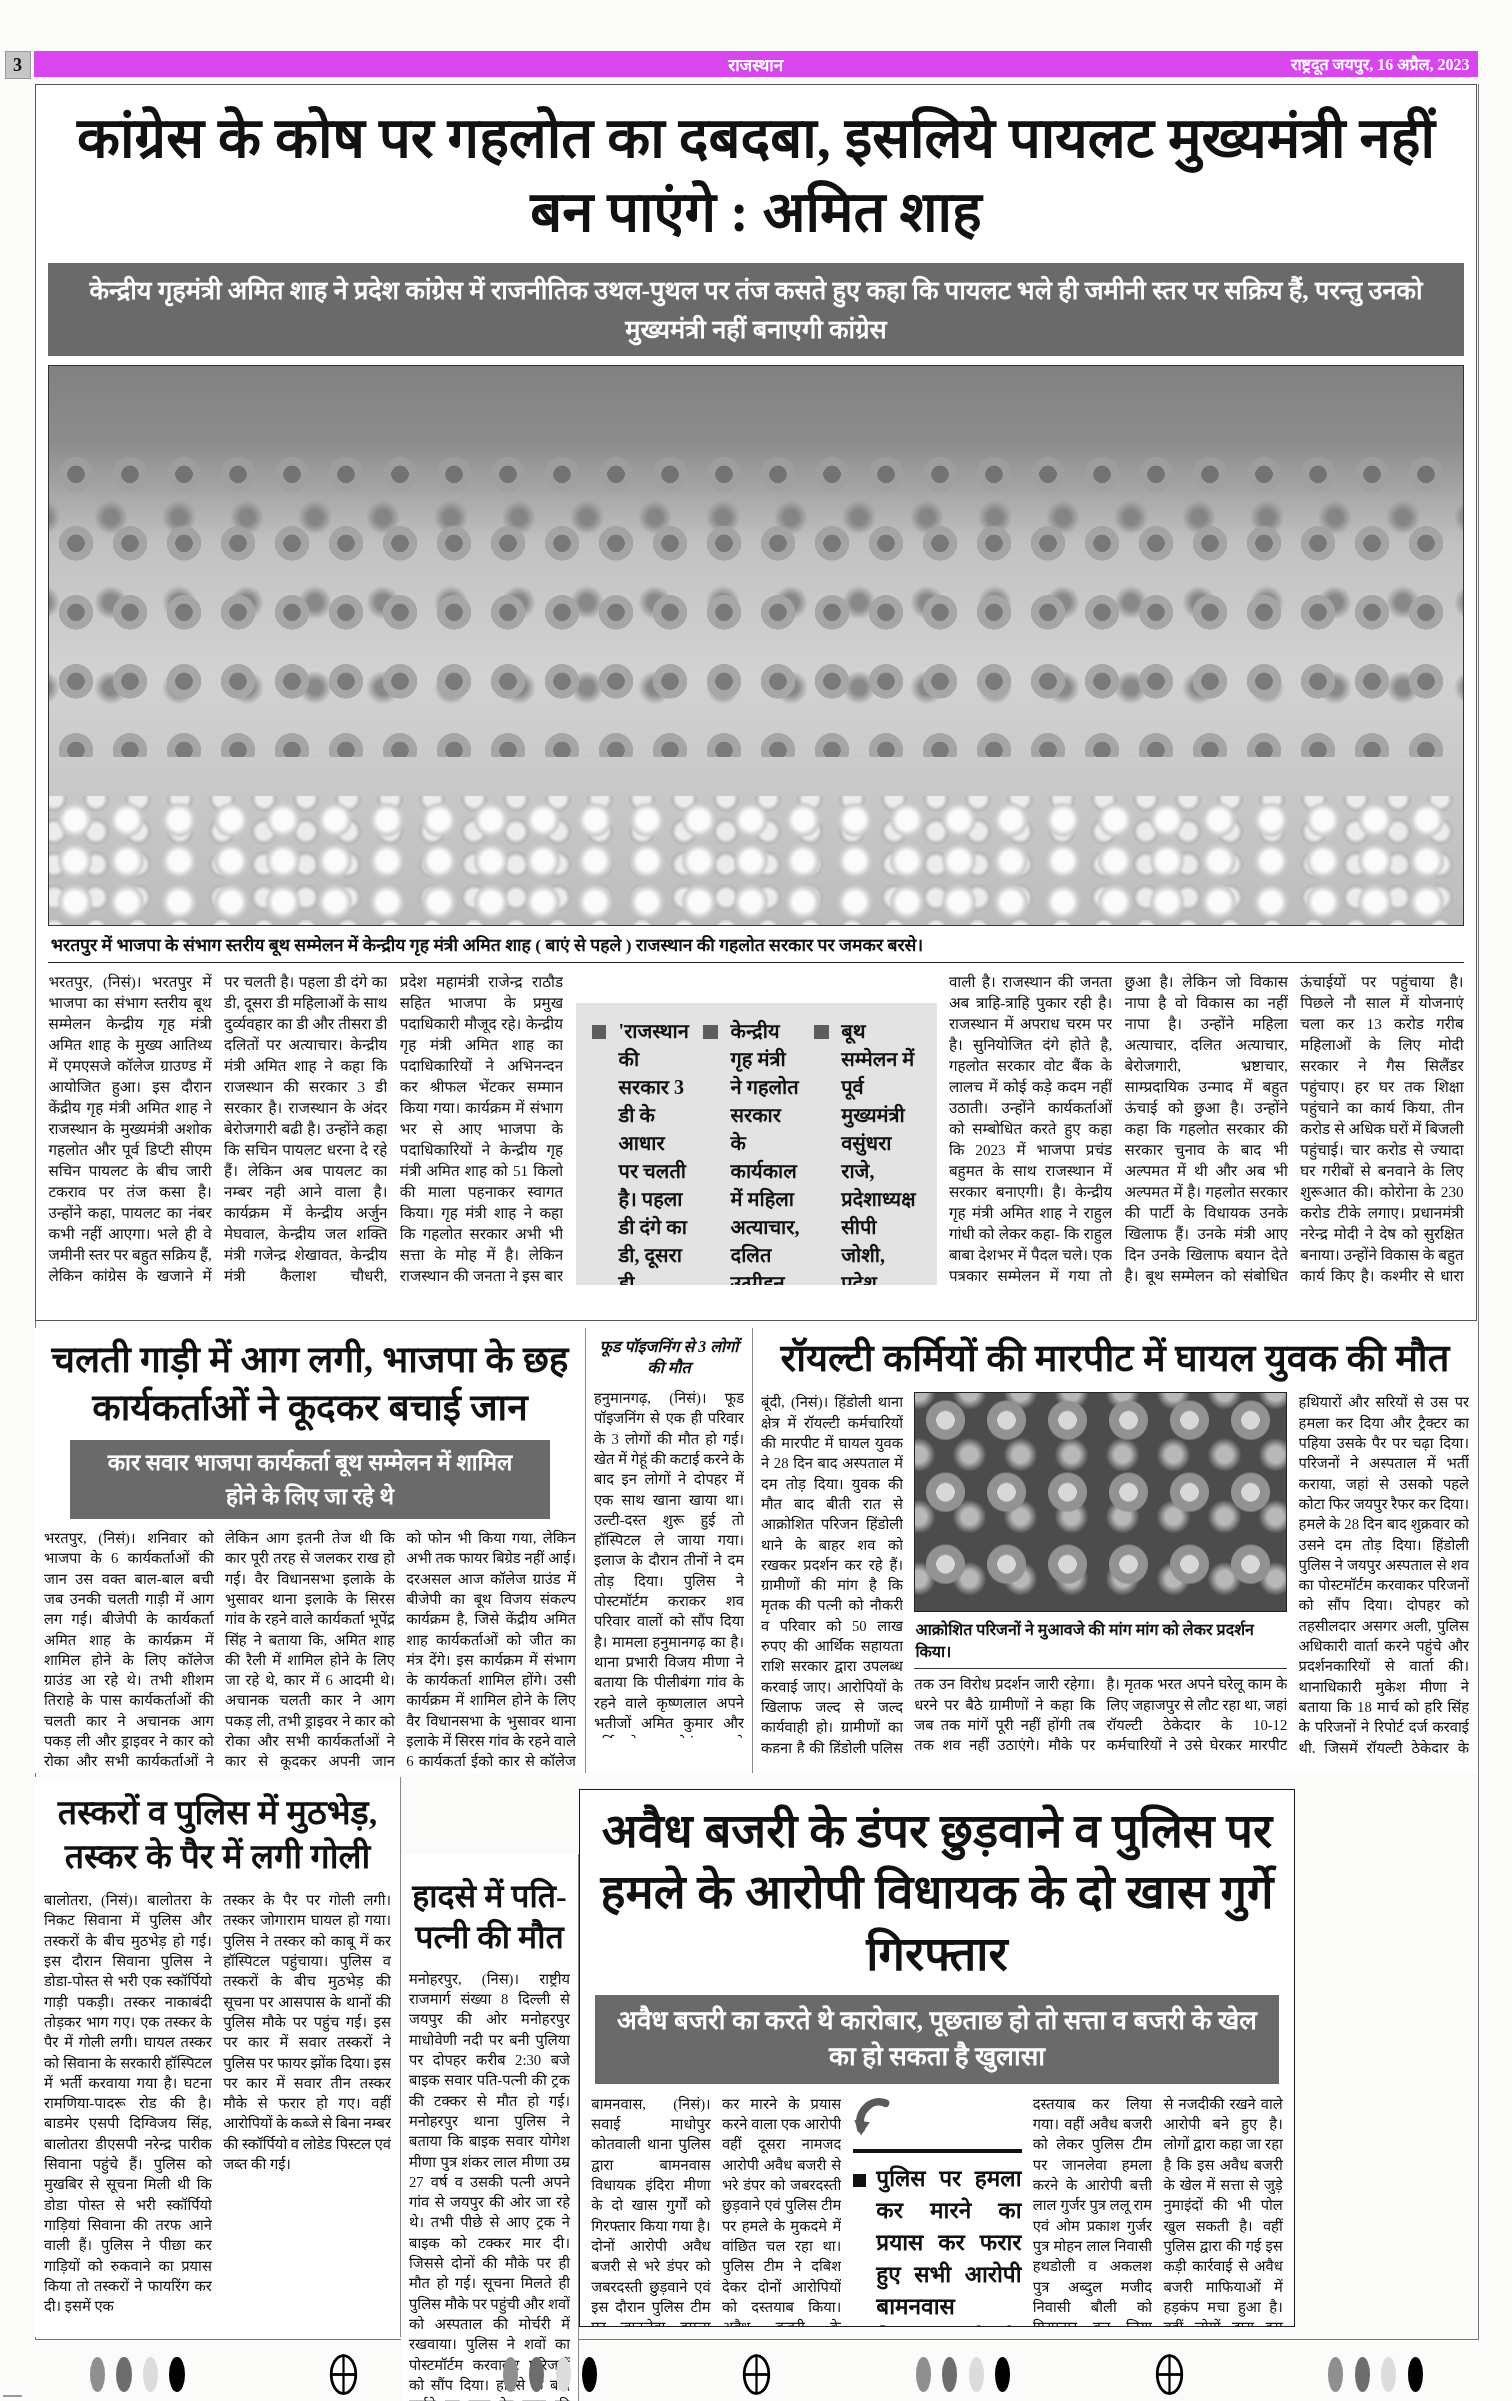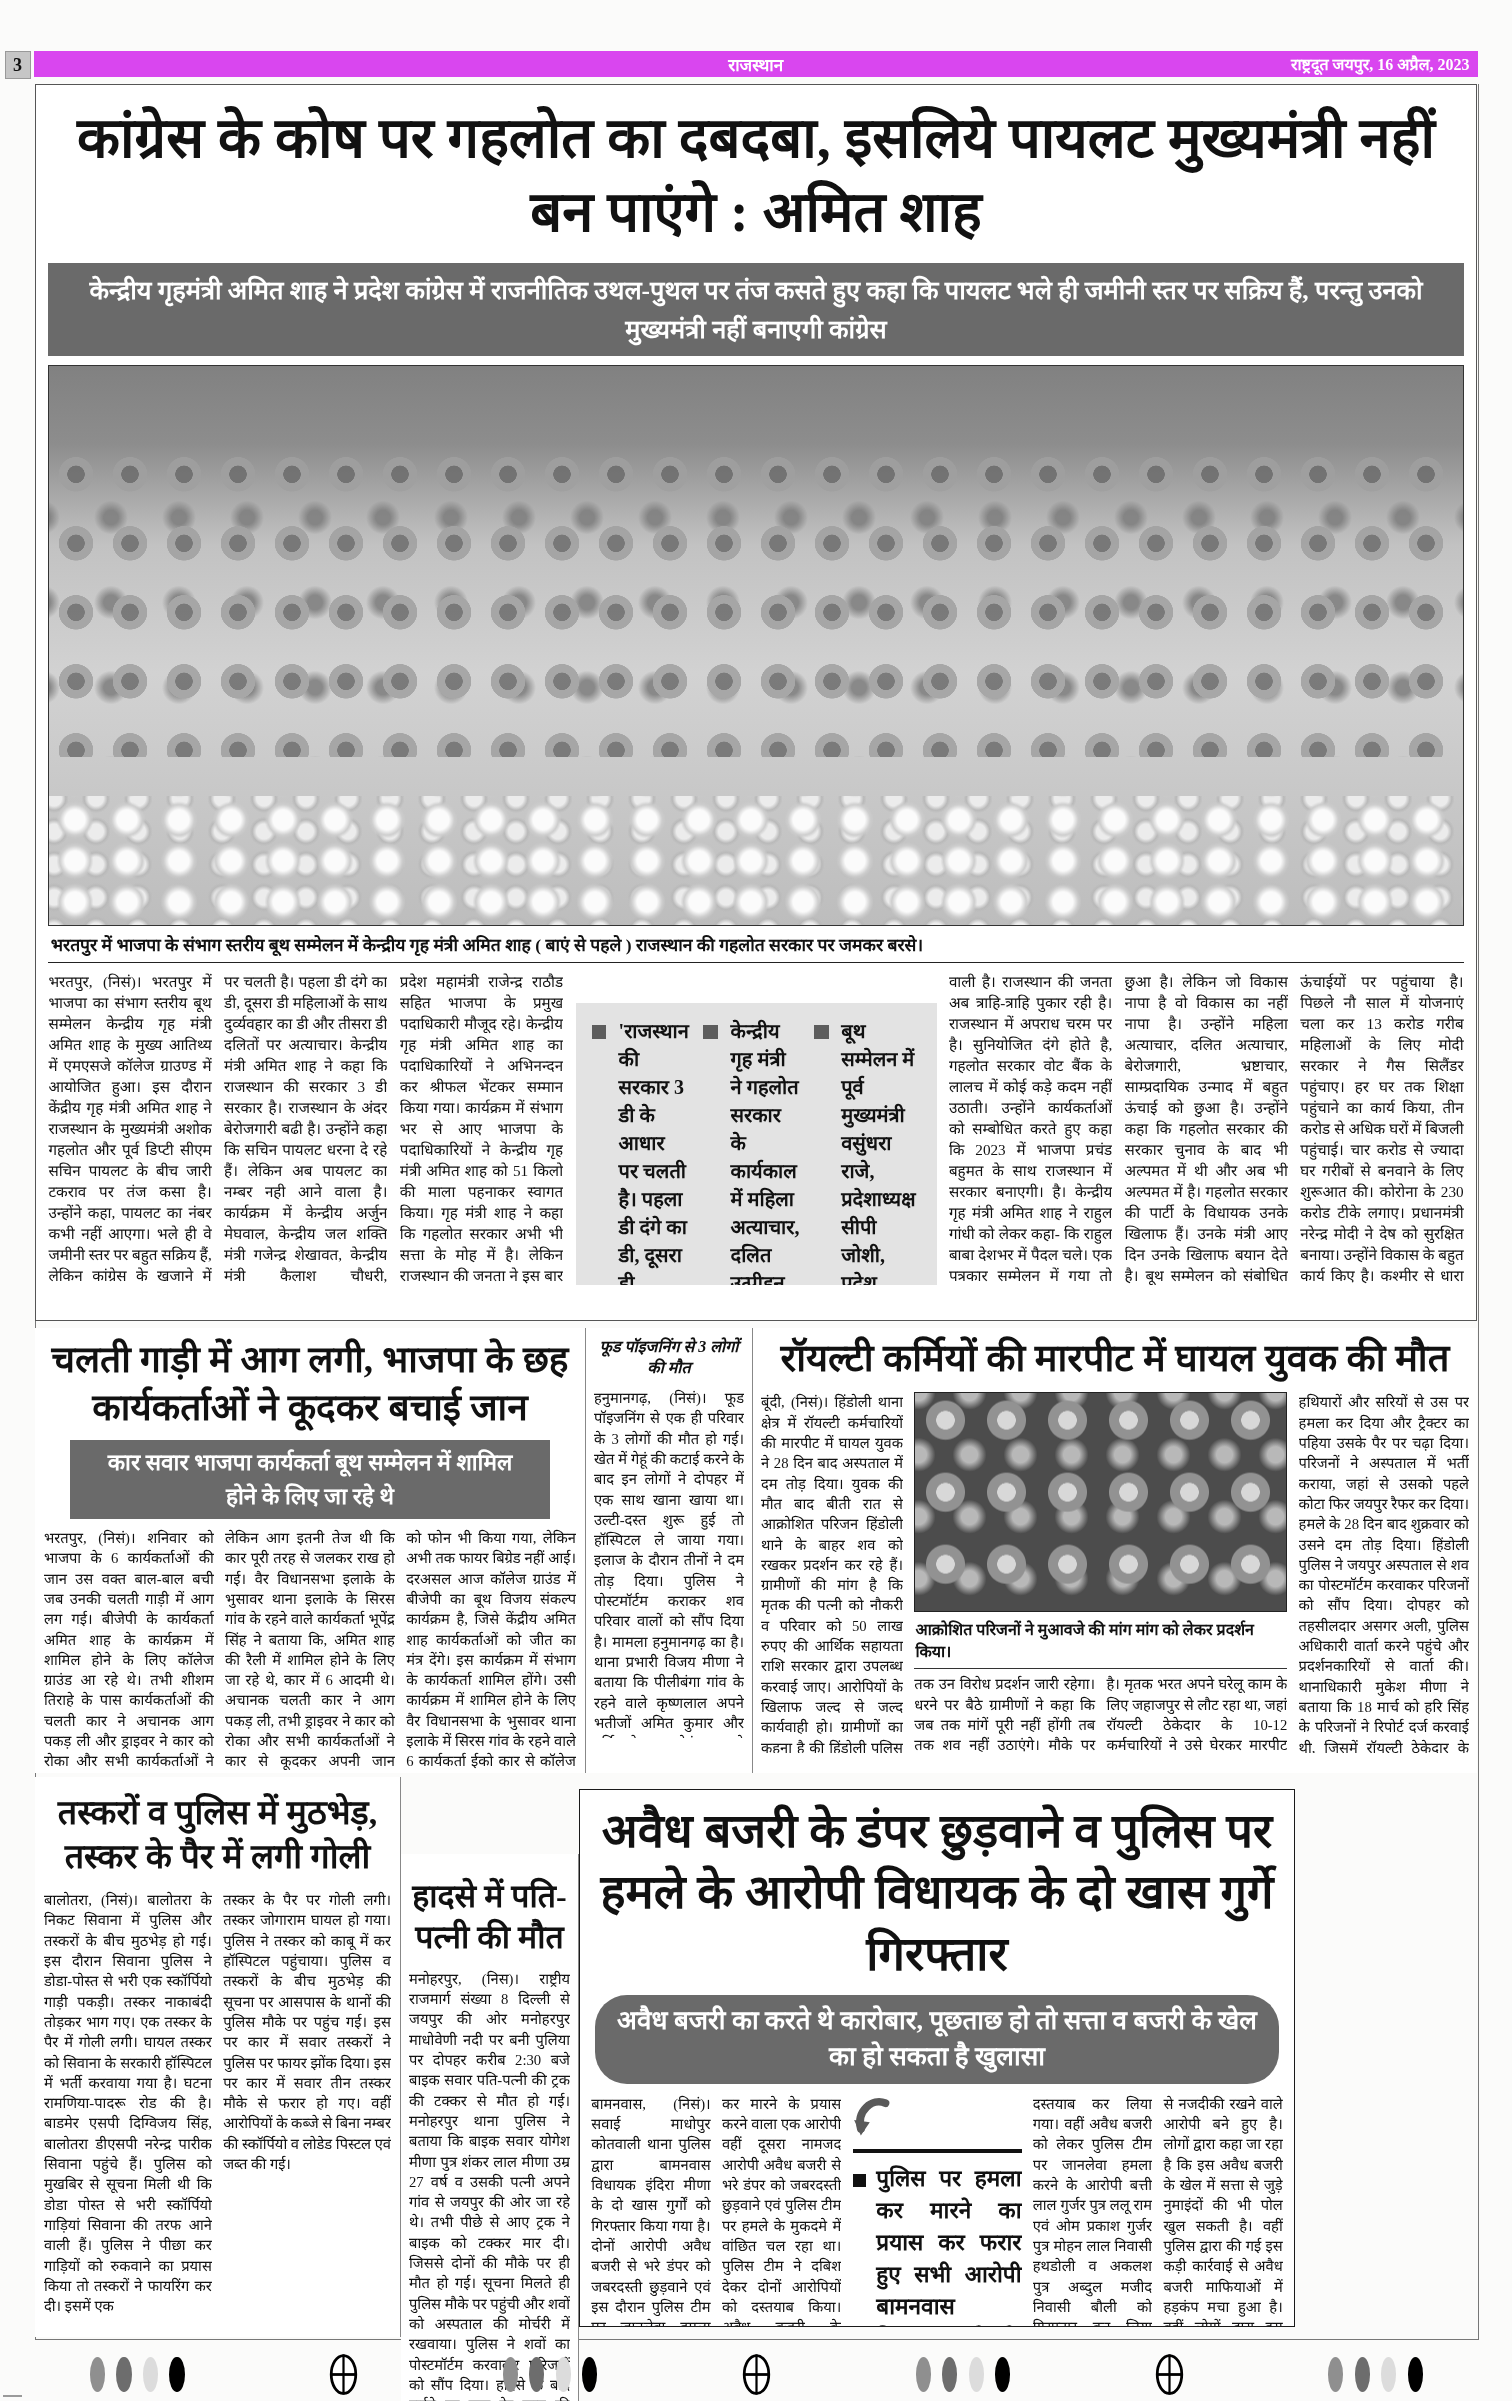--- a/index.html
+++ b/index.html
@@ -78,21 +78,21 @@
   .smuggler{left:35px;top:1777px;width:366px;height:560px;padding:4.5px 9px 0;}
   .smuggler h2{font-size:34px;line-height:1.3;margin:9px 0 11.3px;}
   .smuggler .cols{height:463px;}
   
   .accident{left:401px;top:1854px;width:178px;height:560px;padding:4.5px 8px 0;}
   .accident h2{font-size:32px;line-height:1.3;margin:17px 0 10.2px;}
   .accident .one{font-size:14.7px;line-height:20.3px;text-align:justify;height:440px;overflow:hidden;}
   
   .bajri{left:579px;top:1789px;width:716px;height:538px;border:1.7px solid #1a1a1a;padding:3.4px 11.3px 0;}
   .bajri h2{font-size:47px;line-height:1.3;margin:8px 0 10.2px;}
-  .bajri .graybar{font-size:26px;line-height:1.4;padding:8px 11.3px;margin:0 3.4px 10.2px;border-radius:32px;}
+  .bajri .graybar{font-size:26px;line-height:1.4;padding:8px 11.3px;margin:0 3.4px 10.2px;}
   .bajri .cols{height:361px;}
   .callout{flex:0 0 169px;display:flex;flex-direction:column;overflow:hidden;}
   .callout .arrow{height:44px;display:flex;align-items:flex-start;gap:4.5px;}
   .callout .rule-thick{border-top:4px solid #111;margin:11.3px 0 10.2px;}
   .callout .citem{display:flex;gap:10.2px;font-size:22.6px;line-height:32px;font-weight:bold;}
   .callout .sqb{width:13.6px;height:13.6px;margin-top:10.2px;background:#111;}
   
   .regrow{position:absolute;left:90px;top:2353px;width:1333px;display:flex;
           align-items:center;justify-content:space-between;}
   .dots{display:flex;gap:11.3px;}

